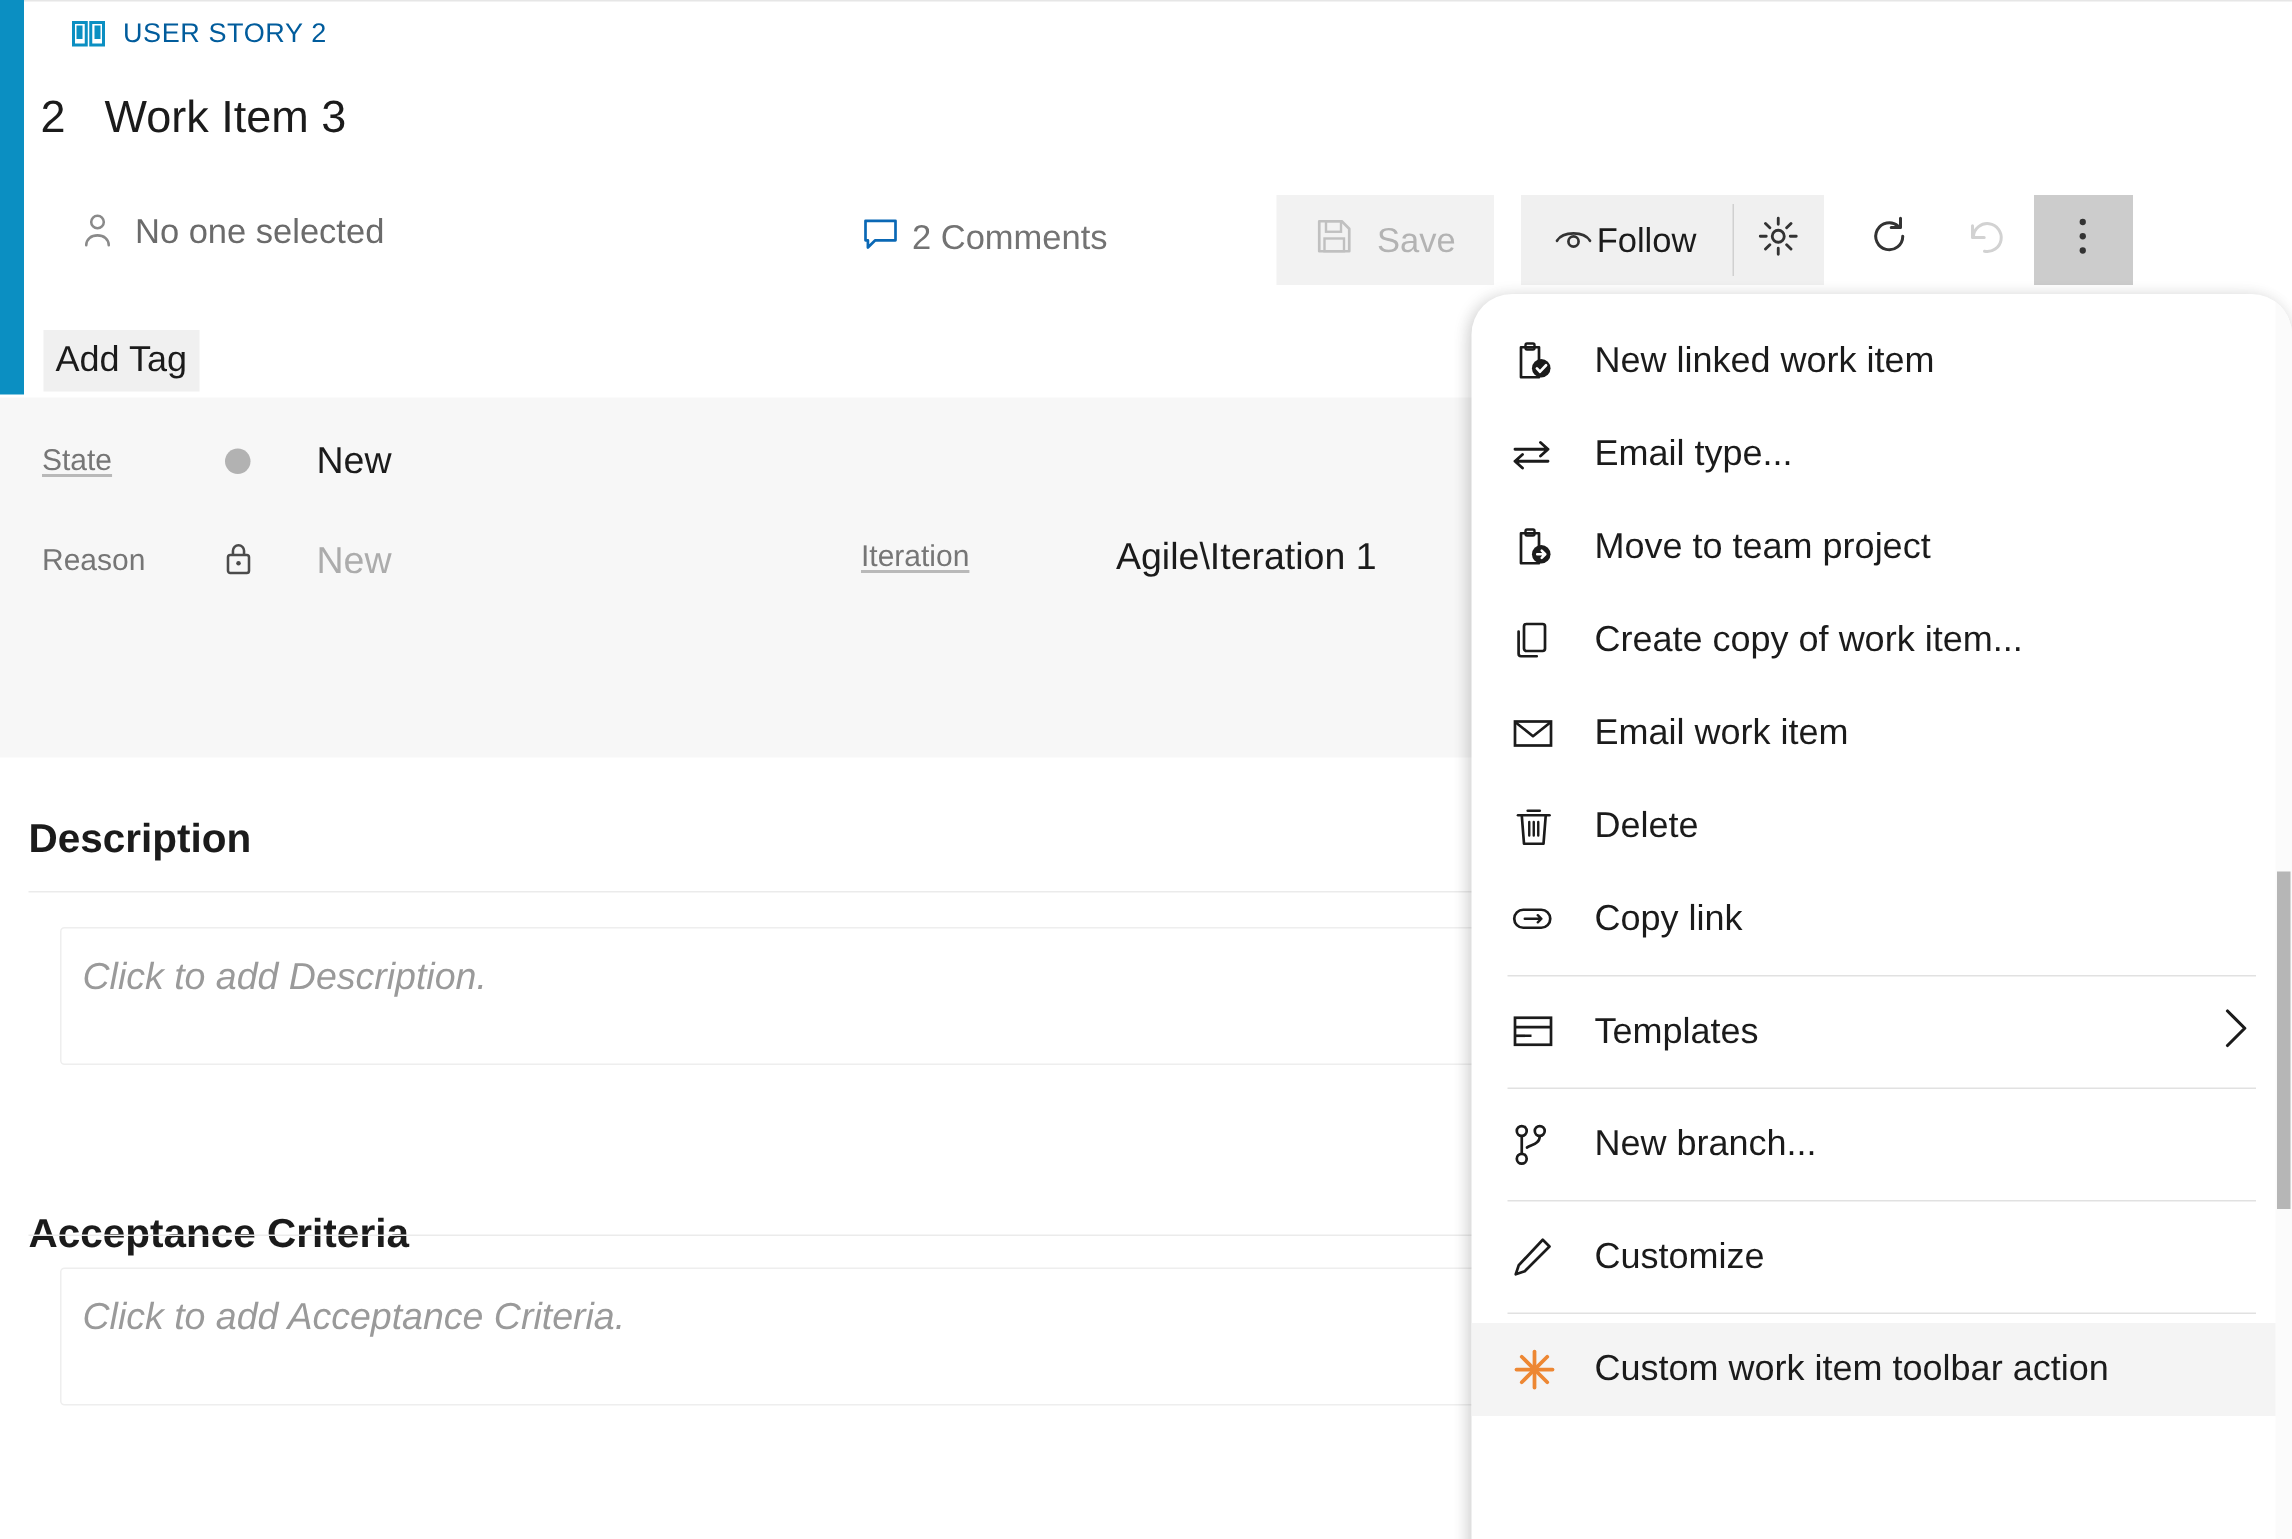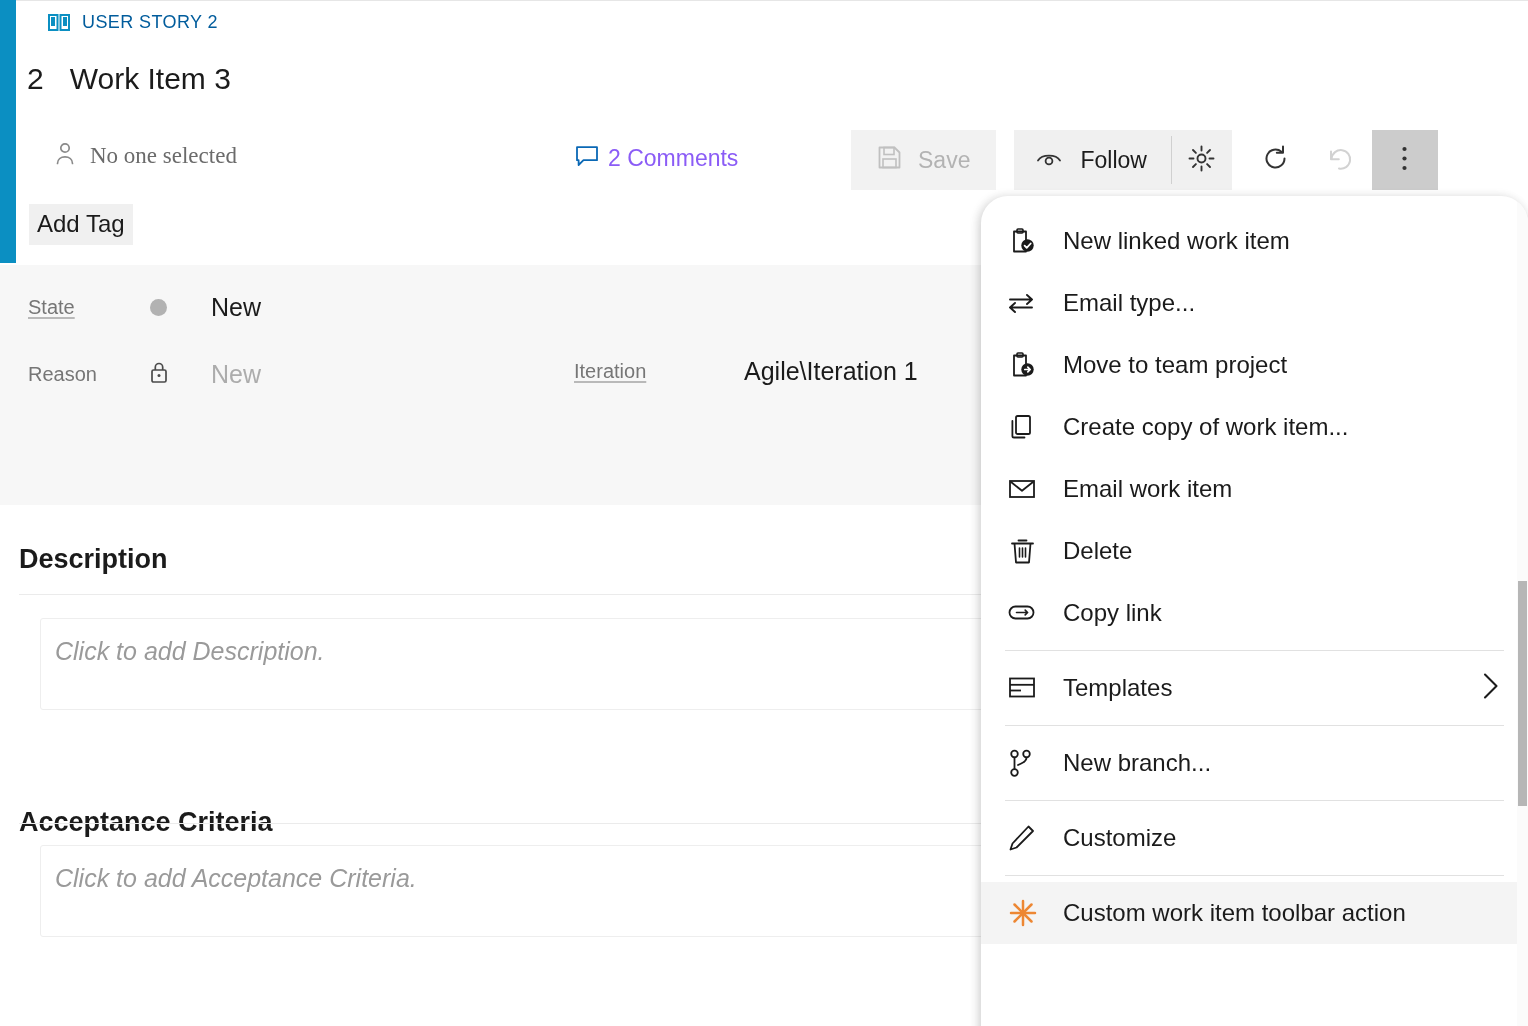--- a/index.html
+++ b/index.html
@@ -30,57 +30,57 @@
   .title-row {
     position: absolute; left: 27px; top: 62px;
     display: flex; align-items: baseline; gap: 26px;
   }
   .wi-id { font-size: 30px; color: #1b1b1b; font-weight: 400; }
   .wi-title { font-size: 30px; color: #1b1b1b; font-weight: 400; }
 
   
   .assignee {
     position: absolute; left: 54px; top: 141px;
-    display: flex; align-items: center; gap: 14px; font-family: Liberation Serif, serif;
+    display: flex; align-items: flex-start; gap: 14px;
   }
   .assignee-text { font-size: 23px; color: #6b6b6b; white-space: nowrap; }
 
   .comments {
     position: absolute; left: 575px; top: 144px;
     display: flex; align-items: center; gap: 9px;
-    color: #8b5cf6; font-size: 23px; cursor: pointer;
+    color: #737373; font-size: 23px; cursor: pointer;
   }
   .comments-text { white-space: nowrap; }
 
   
   .toolbar { position: absolute; left: 851px; top: 130px; display:flex; align-items:stretch; height: 60px; }
   .tb-save {
     display:flex; align-items:center; gap:16px;
     padding: 0 26px; background:#f2f2f2; height: 60px;
     color:#b3b3b3; font-size:23px;
   }
   .tb-follow-grp { display:flex; align-items:stretch; margin-left:18px; background:#f0f0f0; height:60px; }
   .tb-follow {
-    display:flex; align-items:center; gap:18px;
+    display:flex; align-items:center; gap:2px;
     padding: 0 24px 0 22px; color:#1b1b1b; font-size:23px; cursor:pointer;
   }
   .tb-divider { width:1px; background:#d0d0d0; margin: 6px 0; }
   .tb-gear { display:flex; align-items:center; justify-content:center; width:60px; cursor:pointer; }
   .tb-plain {
     display:flex; align-items:center; justify-content:center;
     width:64px; height:60px; cursor:pointer; background:transparent;
   }
   .tb-more {
     display:flex; align-items:center; justify-content:center;
     width:66px; height:60px; background:#cccccc; cursor:pointer;
   }
 
   
   .add-tag {
-    position: absolute; left: 29px; top: 204px;
+    position: absolute; left: 29px; top: 220px;
     background: #f0f0f0; padding: 6px 8px 7px 8px;
     font-size: 24px; color: #1b1b1b; cursor: pointer;
   }
 
   
   .fields-panel {
     position: absolute; left: 0; top: 265px; width: 1528px; height: 240px;
     background: #f7f7f7;
   }
   .field { position: absolute; display:flex; align-items:center; }

